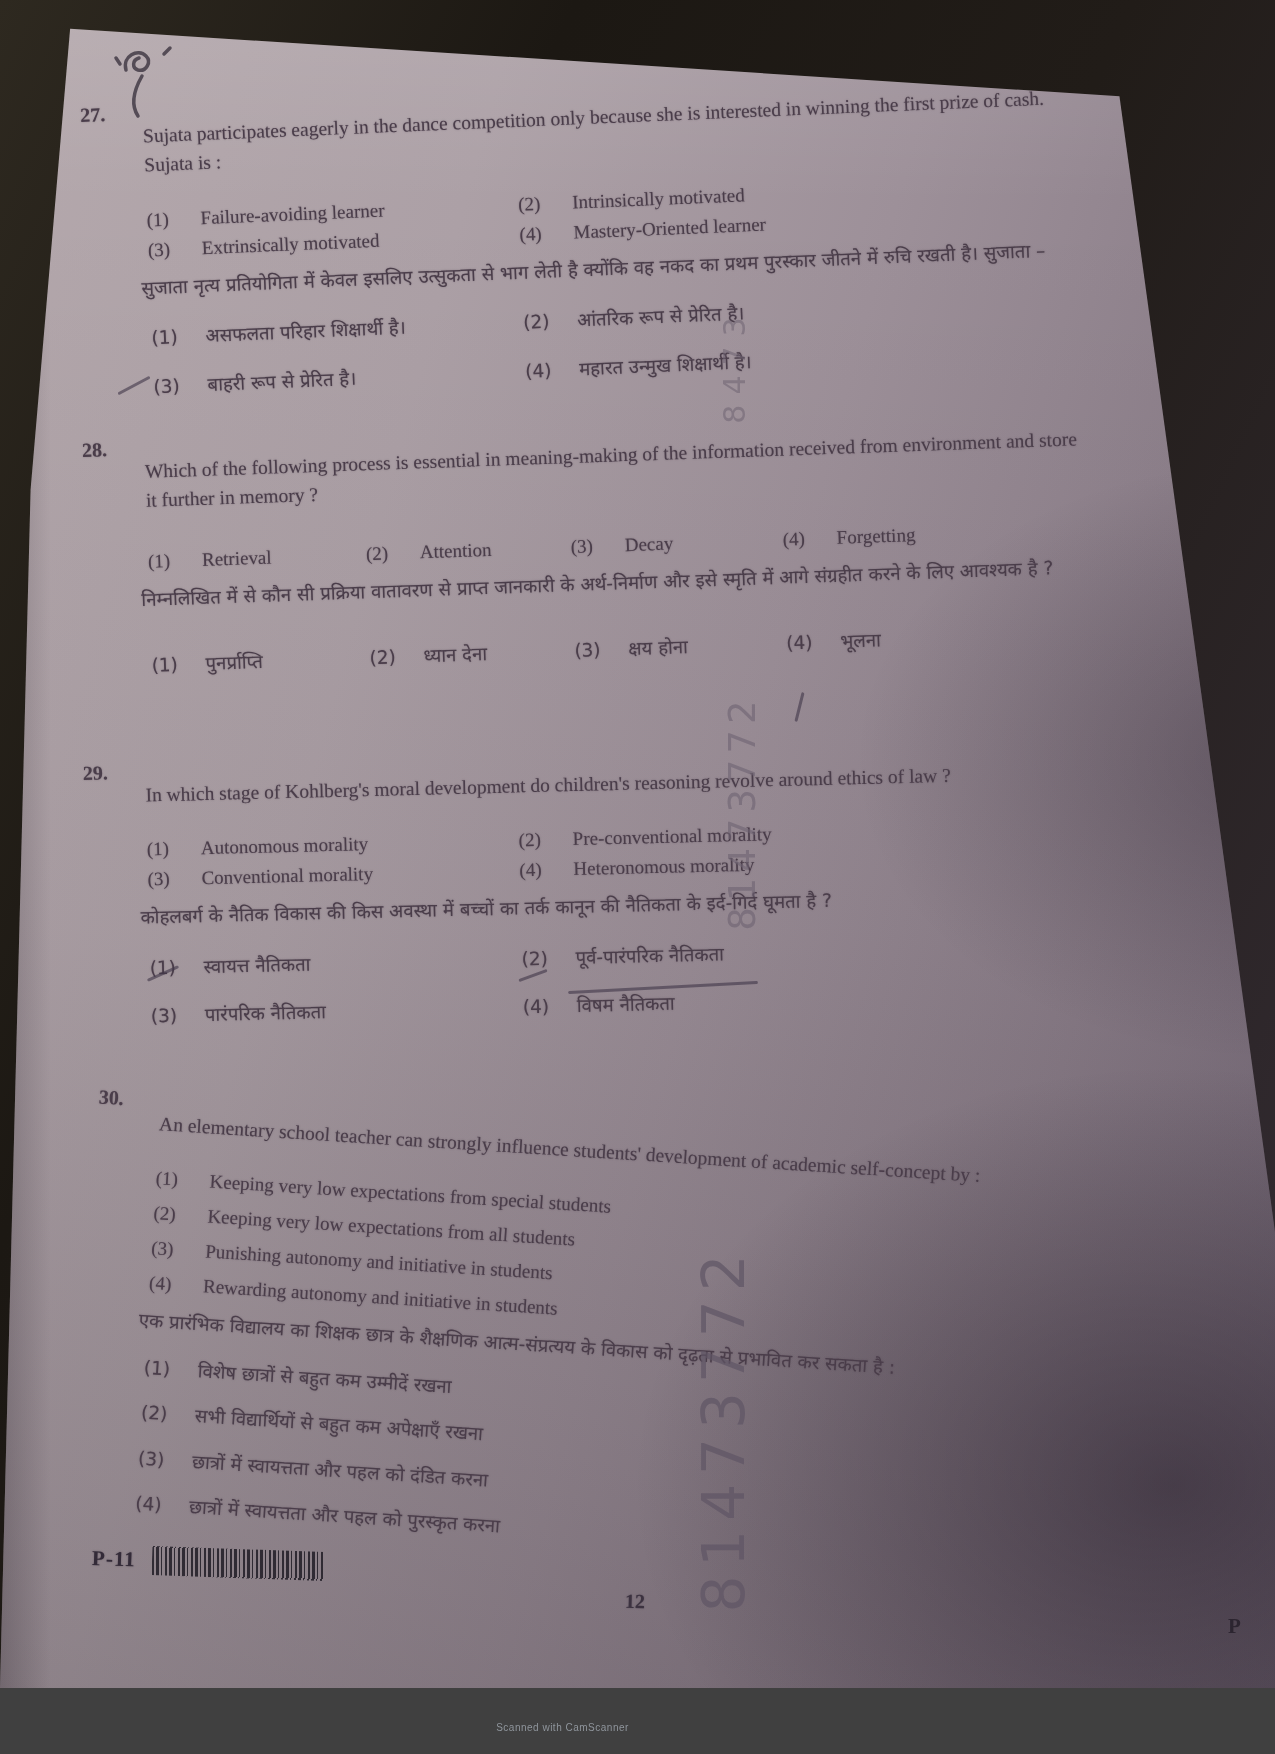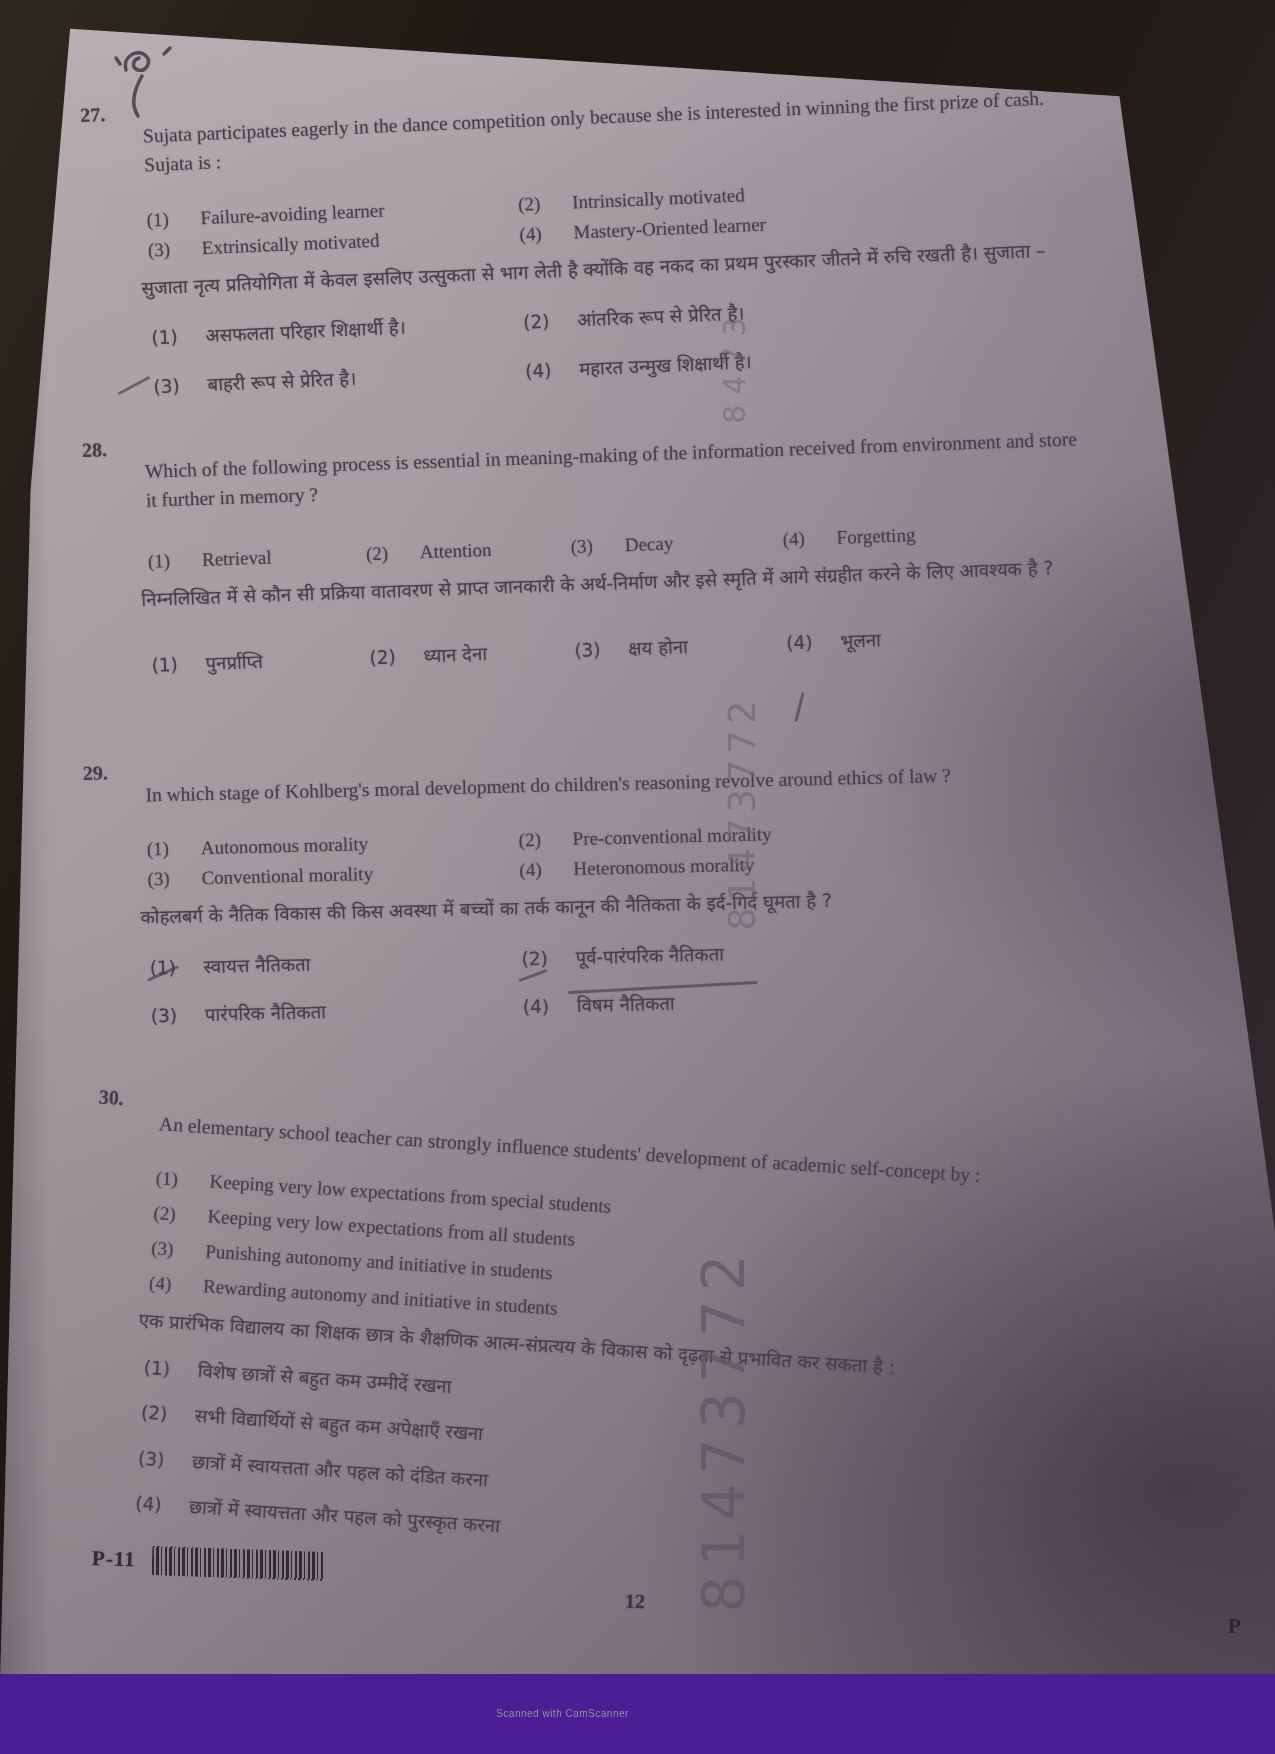--- a/index.html
+++ b/index.html
@@ -59,21 +59,21 @@
   .ink-bottom{left:474px;top:1395px;width:500px;text-align:center;font-size:58px;letter-spacing:9px;
       opacity:0.7;color:#5f5565;transform:rotate(-90deg);}
   .scribble{position:absolute;left:112px;top:42px;}
   .pen-stroke{position:absolute;background:rgba(64,54,72,0.6);border-radius:2px;}
   .s1{left:116px;top:384px;width:36px;height:3px;transform:rotate(-28deg);}
   .s2{left:146px;top:972px;width:34px;height:3px;transform:rotate(-24deg);}
   .s3{left:568px;top:986px;width:190px;height:3px;transform:rotate(-3deg);}
   .s4{left:798px;top:692px;width:3px;height:30px;transform:rotate(14deg);}
   .s5{left:518px;top:974px;width:30px;height:3px;transform:rotate(-20deg);}
   
-  .scan-strip{position:absolute;left:0;bottom:0;width:1275px;height:80px;background:#4c1d95;}
+  .scan-strip{position:absolute;left:0;bottom:0;width:1275px;height:66px;background:#404040;}
   .scan-credit{position:absolute;left:0;right:150px;top:34px;text-align:center;
       font-family:"Liberation Sans",sans-serif;font-size:10px;color:#8f959c;letter-spacing:0.5px;}
 </style>
 </head>
 <body>
 
 <div class="page">
   <div class="photo-area">
     <div class="paper"></div>
 

